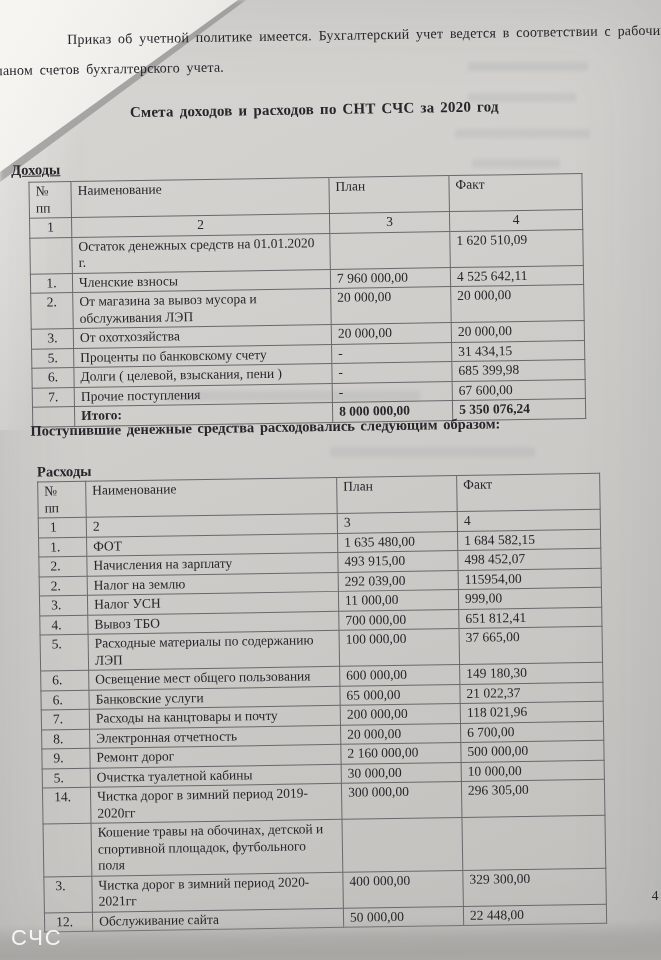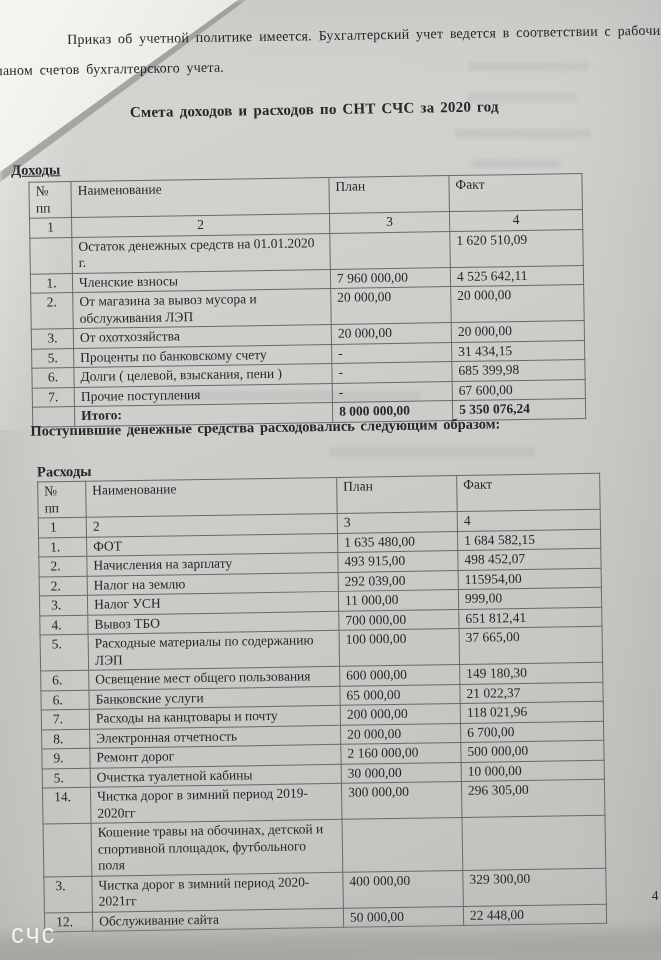--- a/index.html
+++ b/index.html
@@ -90,21 +90,21 @@
   .g5{left:165px;top:391px;width:255px;height:10px;}
   .g6{left:330px;top:447px;width:205px;height:10px;}
   
   .bottom-band{
     position:absolute;left:-6px;top:922px;width:680px;height:45px;
     background:linear-gradient(to bottom,rgba(158,157,154,0) 0%,rgba(158,157,154,.55) 38%,#a7a6a3 70%,#acaba8 100%);
     transform:rotate(-.5deg);
   }
   .watermark{
     position:absolute;left:11px;top:925px;
-    font-family:Liberation Mono, monospace;
+    font-family:Liberation Sans, sans-serif;
     font-size:22px;color:rgba(255,255,255,.88);letter-spacing:2px;
   }
 </style>
 </head>
 <body>
 
 <div class="photo">
 
   <div class="ghost g1"></div>
   <div class="ghost g2"></div>

